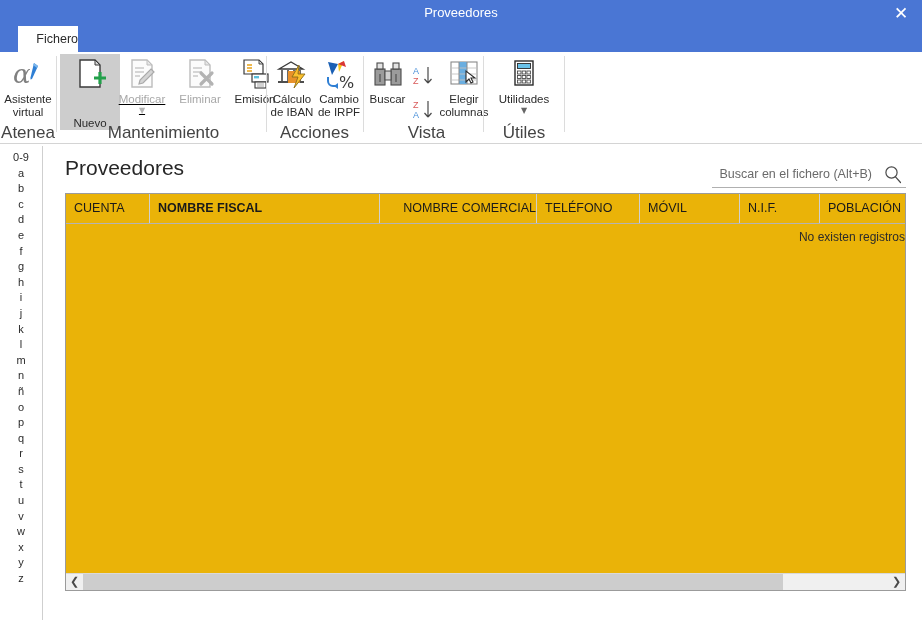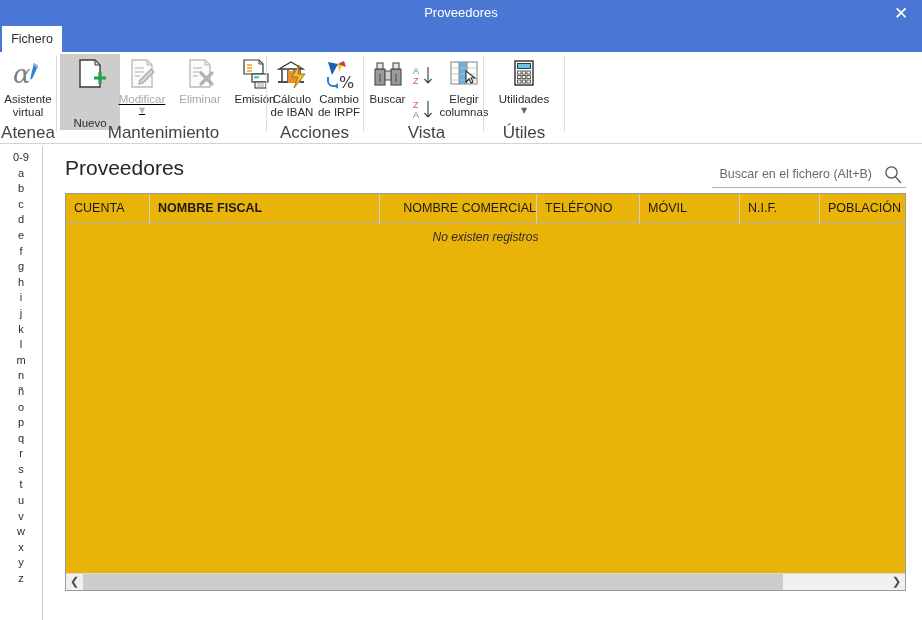--- a/index.html
+++ b/index.html
@@ -29,23 +29,23 @@
     font-size: 17px; color: #ffffff; cursor: pointer;
     font-family: "DejaVu Sans", sans-serif;
   }
 
   
   #tabstrip {
     position: absolute; left: 0; top: 26px; width: 922px; height: 26px;
     background: #4a76d4;
   }
   #tab-fichero {
-    position: absolute; left: 2px; top: 0; width: 60px; height: 26px;
+    position: absolute; left: 18px; top: 0; width: 60px; height: 26px;
     background: #ffffff; color: #2b2b2b;
-    font-size: 12.5px; line-height: 26px; text-align: center;
+    font-size: 12.5px; line-height: 26px; text-align: right;
     cursor: pointer;
   }
 
   
   #ribbon {
     position: absolute; left: 0; top: 52px; width: 922px; height: 92px;
     background: #ffffff;
     border-bottom: 1px solid #d4d4d4;
   }
   .rgroup {
@@ -131,21 +131,21 @@
     line-height: 29px; padding-left: 8px;
     border-right: 1px solid #cfcfcf;
     white-space: nowrap; overflow: hidden;
     cursor: pointer;
   }
   #gridhead .th.bold { font-weight: bold; }
   #gridhead .th.last { border-right: none; }
   #gridbody { position: relative; height: 349px; width: 100%; }
   #emptymsg {
     position: absolute; left: 0; top: 6px; width: 100%;
-    text-align: center; font-size: 12px; font-style: italic; color: #2b2b2b;
+    text-align: right; font-size: 12px; color: #2b2b2b;
   }
 
   
   #hscroll {
     position: absolute; left: 0; bottom: 0; width: 100%; height: 17px;
     background: #f0f0f0; border-top: 1px solid #d9d9d9;
   }
   #hscroll .arrow {
     position: absolute; top: 0; width: 17px; height: 16px;
     line-height: 16px; text-align: center;

